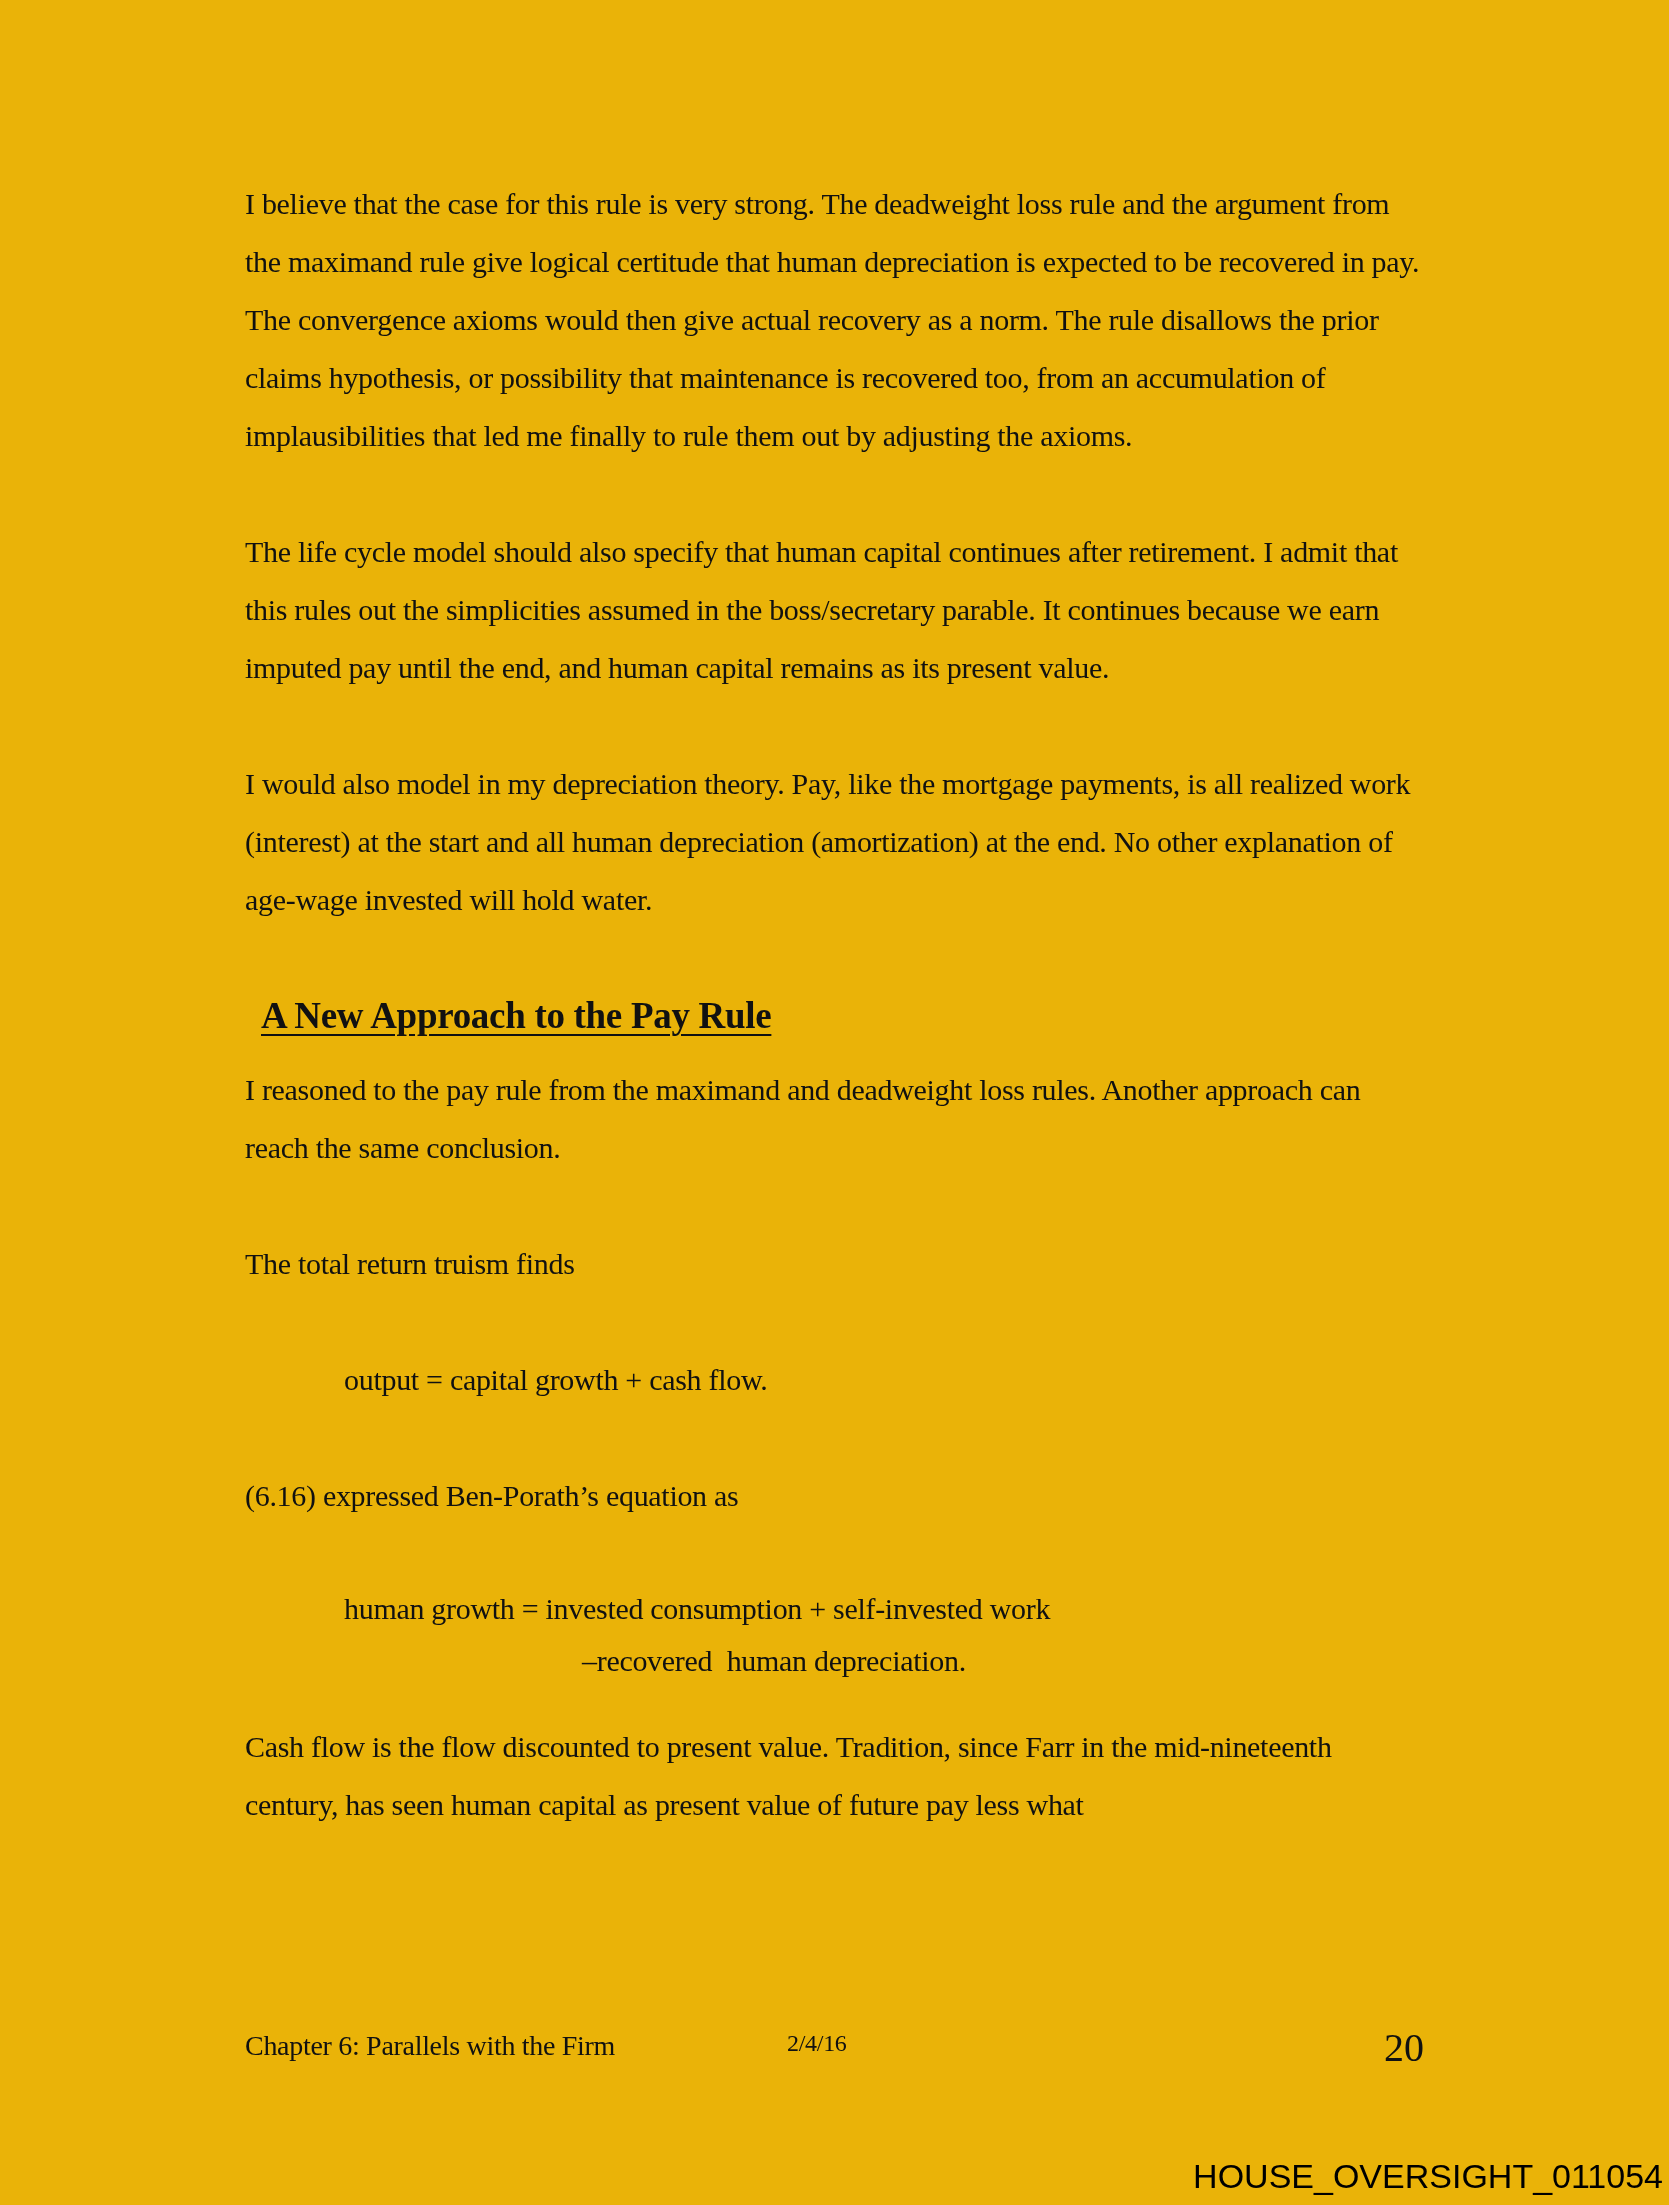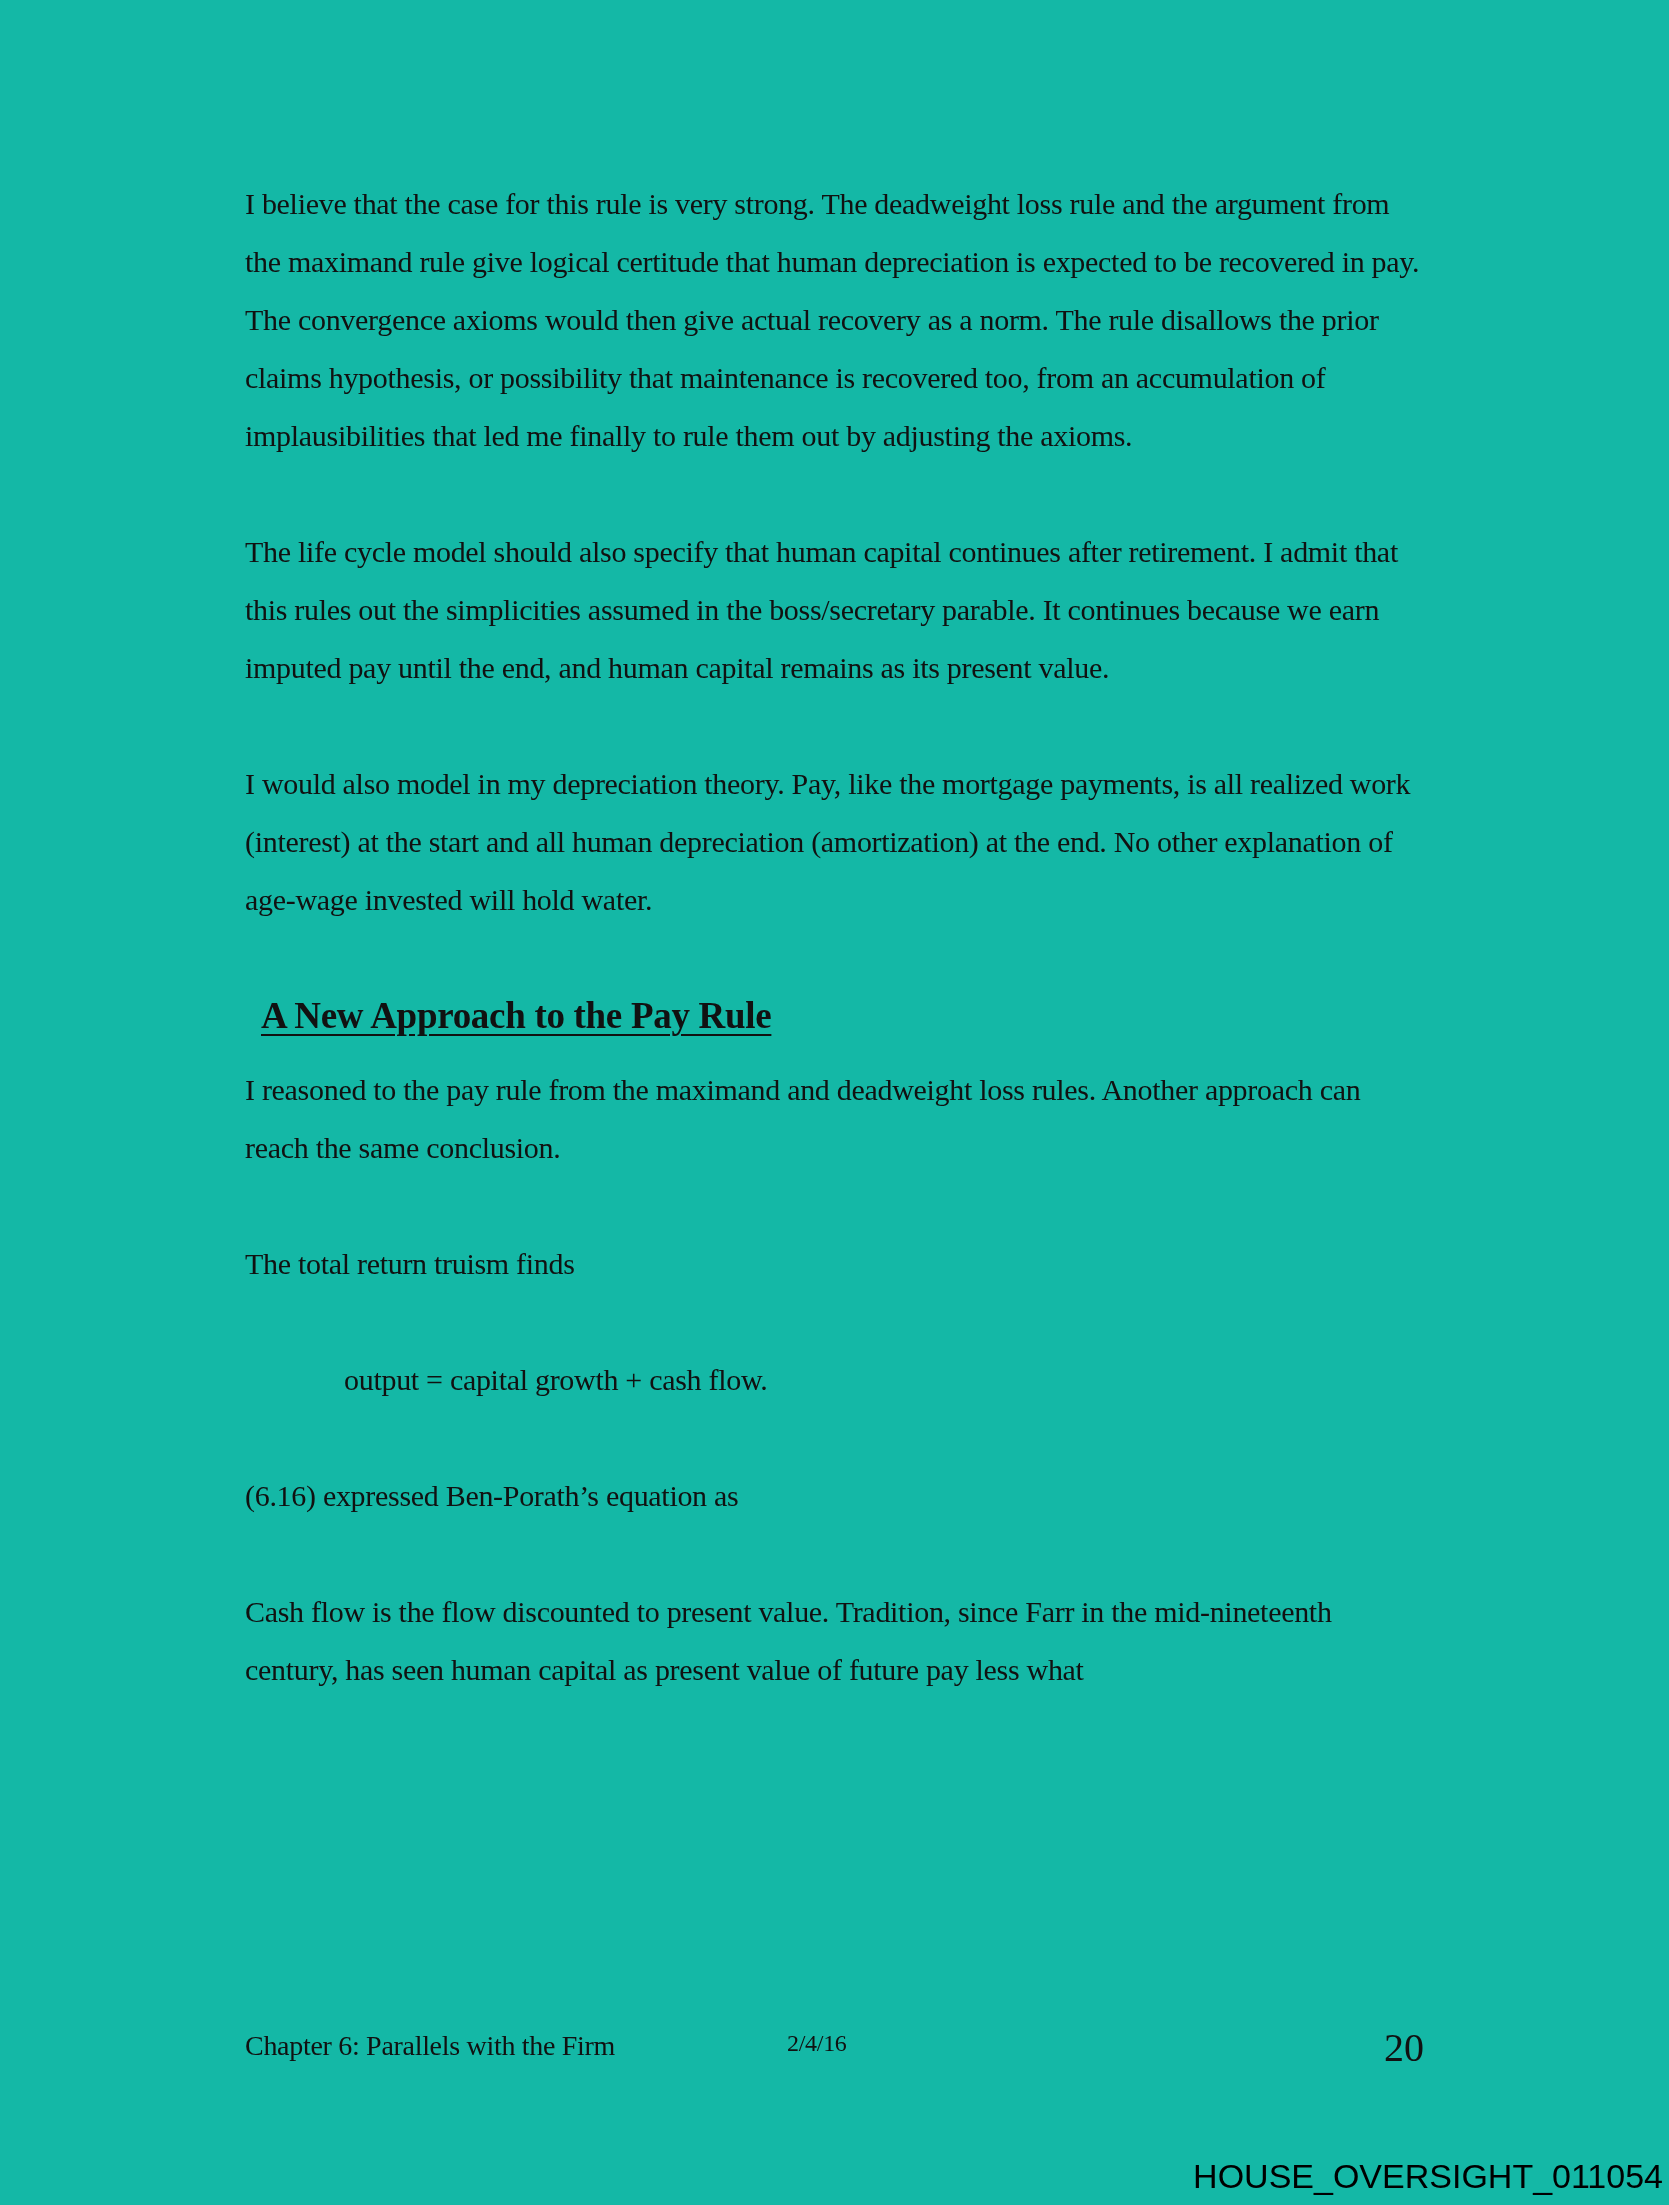--- a/index.html
+++ b/index.html
@@ -4,21 +4,21 @@
 <style>
   html, body {
     margin: 0;
     padding: 0;
     background: #ffffff;
   }
   .page {
     position: relative;
     width: 1669px;
     height: 2205px;
-    background: #14b8a6;
+    background: #eab308;
     font-family: "Liberation Serif", "DejaVu Serif", serif;
     color: #111111;
     overflow: hidden;
   }
   .content {
     position: absolute;
     left: 245px;
     top: 175px;
     width: 1178px;
     font-size: 30px;
@@ -97,20 +97,24 @@
 
     <h2 class="heading"><span class="underline">A New Approach to the Pay Rule</span></h2>
 
     <p>I reasoned to the pay rule from the maximand and deadweight loss rules. Another approach can reach the same conclusion.</p>
     <p>The total return truism finds</p>
 
     <p class="equation indent-1">output = capital growth + cash flow.</p>
 
     <p>(6.16) expressed Ben-Porath’s equation as</p>
 
+    <div class="equation-block">
+      <div class="equation indent-1">human growth = invested consumption + self-invested work</div>
+      <div class="equation indent-2">–recovered  human depreciation.</div>
+    </div>
 
     <p>Cash flow is the flow discounted to present value. Tradition, since Farr in the mid-nineteenth century, has seen human capital as present value of future pay less what</p>
   </div>
 
   <div class="footer">
     <span class="footer-chapter">Chapter 6: Parallels with the Firm</span>
     <span class="footer-date">2/4/16</span>
     <span class="footer-page">20</span>
   </div>
 

